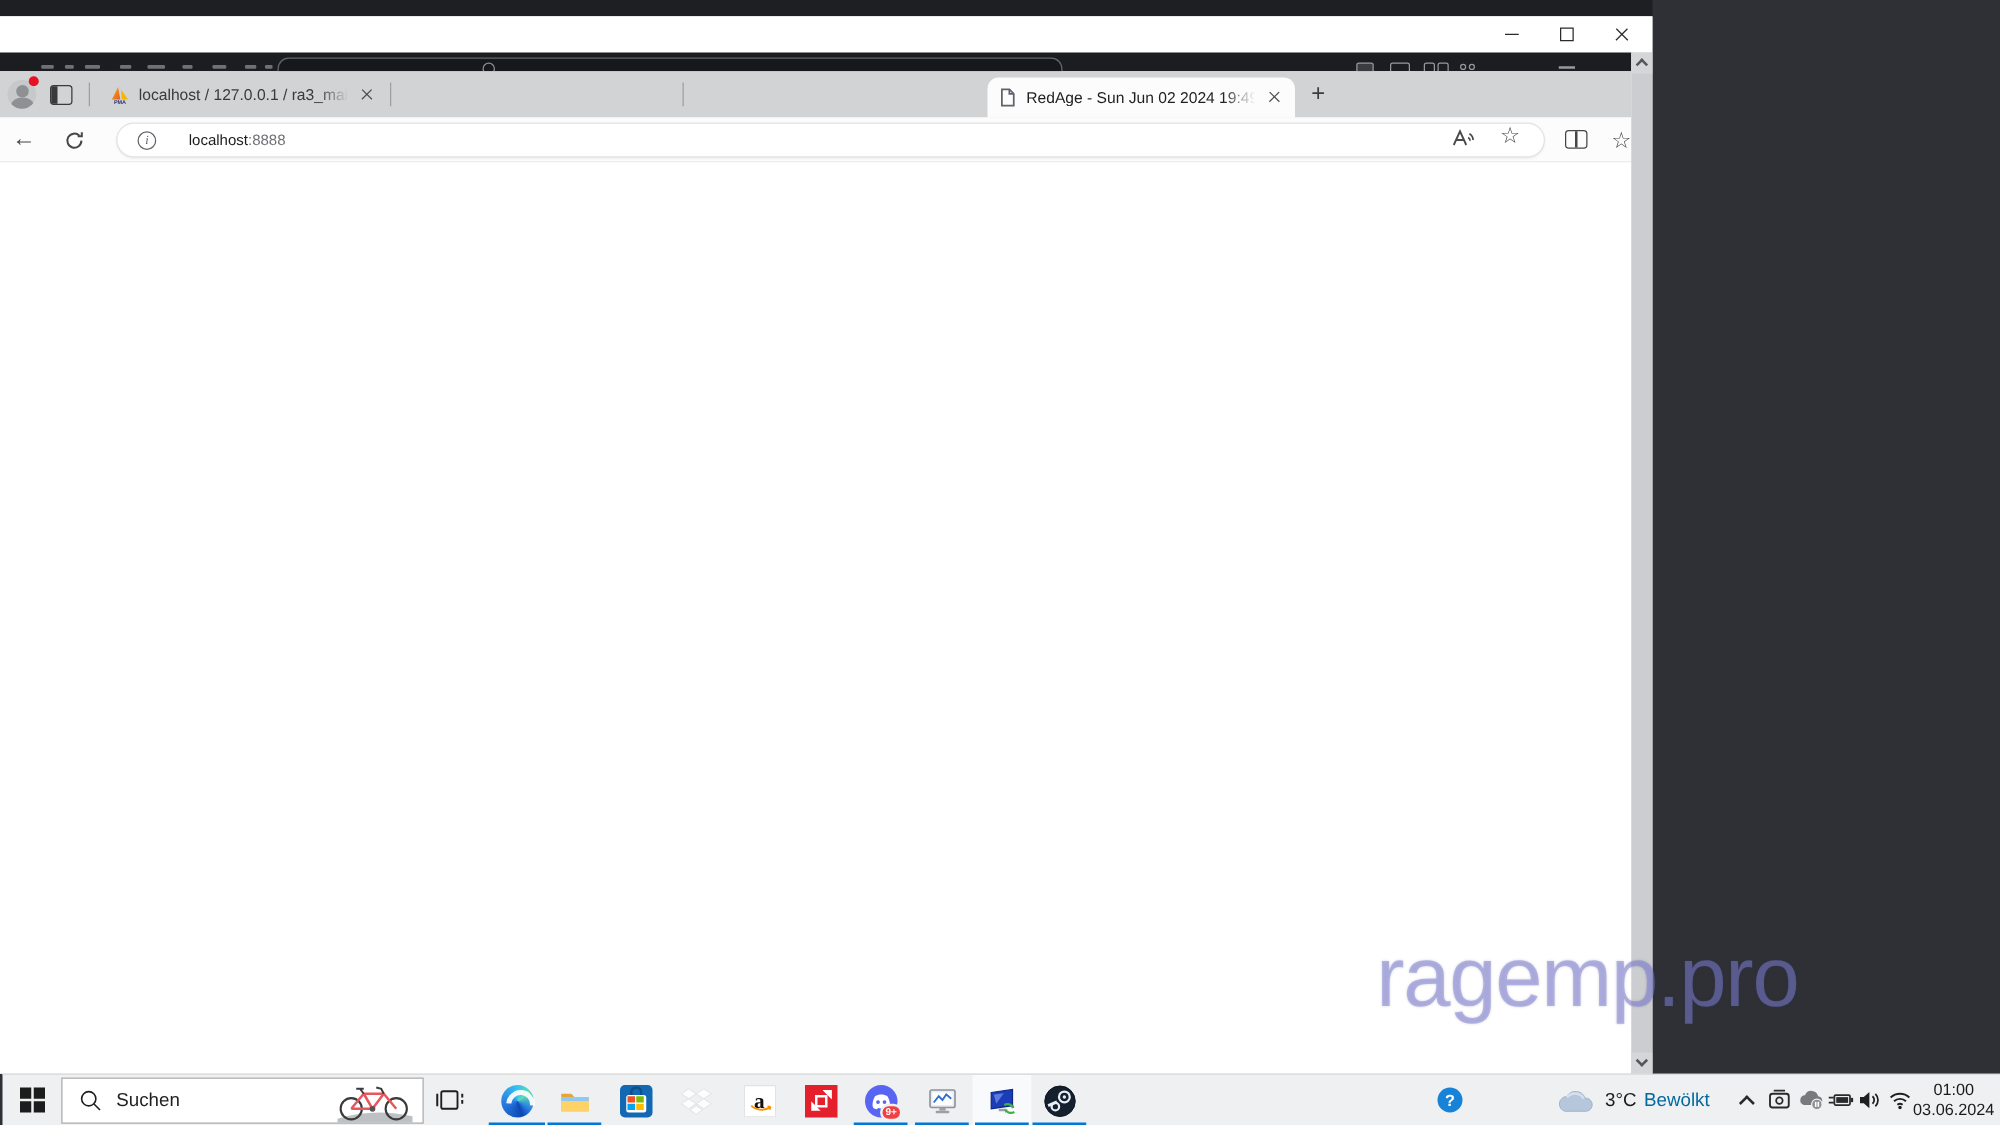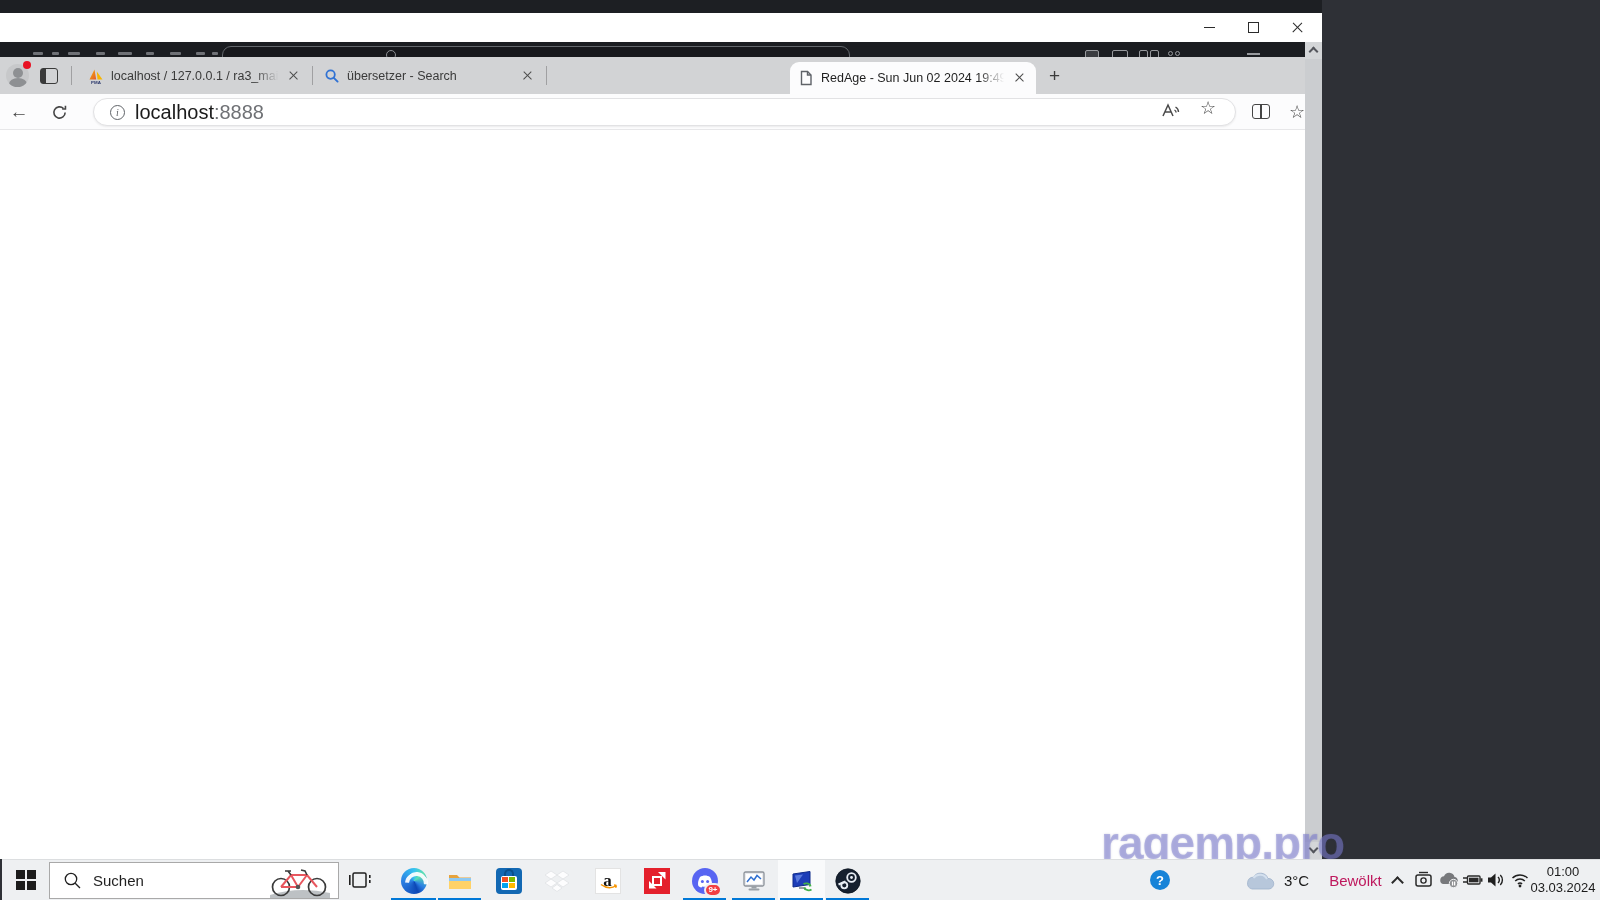--- a/index.html
+++ b/index.html
@@ -59,32 +59,32 @@
     display:flex; align-items:center; justify-content:center; line-height:1; }
 
   
   #toolbar { left:0; top:81px; width:1305px; height:36px; background:#fcfcfd; border-bottom:1px solid #e7e7e9; overflow:hidden; }
   #back-btn { position:absolute; left:6px; top:5px; width:26px; height:26px; font-size:19px; color:#474747; display:flex; align-items:center; justify-content:center; }
   #reload-btn { position:absolute; left:46px; top:5px; width:26px; height:26px; display:flex; align-items:center; justify-content:center; }
   #address-pill { position:absolute; left:93px; top:4px; width:1143px; height:28px; background:#ffffff; border:1px solid #e2e2e4;
     border-radius:14px; box-shadow:0 1px 2px rgba(0,0,0,0.07); display:flex; align-items:center; }
   #info-icon { margin-left:16px; width:15px; height:15px; border:1.3px solid #5f6368; border-radius:50%; color:#5f6368;
     font-size:10px; display:flex; align-items:center; justify-content:center; font-family:"Liberation Serif",serif; font-style:italic; }
-  #url-text { margin-left:10px; font-size:20px; color:#1b1b1b; }
+  #url-text { margin-left:26px; font-size:12px; color:#1b1b1b; }
   #url-port { color:#6f7175; }
   #read-aloud { position:absolute; left:1160px; top:7px; }
   #fav-star { position:absolute; left:1200px; top:3px; font-size:18px; color:#4a4a4a; }
   #split-icon { position:absolute; left:1252px; top:10px; width:18px; height:15px; border:1.6px solid #454545; border-radius:3px; }
   #split-icon::before { content:""; position:absolute; left:7px; top:0; width:1.6px; height:100%; background:#454545; }
   #edge-star { position:absolute; left:1289px; top:7px; font-size:18px; color:#4a4a4a; }
 
   #page-content { left:0; top:117px; width:1305px; height:729px; background:#ffffff; }
 
   
-  #watermark { left:1101px; top:820px; font-size:46px; font-weight:bold; letter-spacing:-1px; line-height:1;
+  #watermark { left:1101px; top:748px; font-size:68px; font-weight:normal; letter-spacing:-1px; line-height:1;
     color:rgba(128,128,214,0.5); text-shadow:0 0 2px rgba(70,70,130,0.25); z-index:50; }
 
   
   #taskbar { left:2px; top:859px; width:1600px; height:41px; background:#eef0f2; border-top:1px solid #dcdee0; z-index:100; }
   #start-btn { position:absolute; left:14px; top:10px; width:21px; height:21px; }
   #start-btn i { position:absolute; width:9px; height:9px; background:#1c1c1c; }
   #start-btn i:nth-child(1){left:0;top:0;} #start-btn i:nth-child(2){left:11px;top:0;}
   #start-btn i:nth-child(3){left:0;top:11px;} #start-btn i:nth-child(4){left:11px;top:11px;}
   #task-search { position:absolute; left:47px; top:2px; width:290px; height:37px; background:#ffffff; border:1px solid #a9a9a9; display:flex; align-items:center; }
   #task-search svg { margin-left:13px; }
@@ -124,21 +124,21 @@
   
   #discord-logo { border-radius:50%; background:#5865f2; }
   #discord-badge { position:absolute; right:-4px; bottom:-3px; min-width:14px; height:14px; padding:0 2px; border-radius:8px;
     background:#f23f42; border:2px solid #eef0f2; color:#fff; font-size:8px; font-weight:bold; display:flex; align-items:center; justify-content:center; }
   
   #help-btn { position:absolute; left:1148px; top:10px; width:20px; height:20px; border-radius:50%; background:#1683d8;
     color:#fff; font-weight:bold; font-size:13px; display:flex; align-items:center; justify-content:center; }
   
   #weather { position:absolute; left:1242px; top:0; height:41px; display:flex; align-items:center; }
   #weather-temp { margin-left:8px; font-size:15px; color:#1b1b1b; }
-  #weather-cond { margin-left:20px; font-size:15px; color:#be185d;text-align:right; }
+  #weather-cond { margin-left:6px; font-size:15px; color:#0369a1;text-align:right; }
   
   #tray-chevron { position:absolute; left:1391px; top:18px; width:9px; height:9px; border-left:2px solid #2a2a2a; border-top:2px solid #2a2a2a; transform:rotate(45deg); }
   .tray-ico { position:absolute; top:11px; }
   #clock { position:absolute; left:1528px; top:3px; width:66px; text-align:center; color:#1b1b1b; }
   #clock-time { font-size:13px; line-height:17px; }
   #clock-date { font-size:13px; line-height:15px; }
 </style>
 </head>
 <body>
 
@@ -213,31 +213,20 @@
           <text x="8" y="15.6" text-anchor="middle" font-size="4.4" font-weight="bold" fill="#28356a" font-family="Liberation Sans, sans-serif">PMA</text>
         </svg>
         <span class="tab-label">localhost / 127.0.0.1 / ra3_main |</span>
         <span class="tab-close">
             <i></i>
             <i></i>
           </span>
       </div>
       <span class="tab-divider" style="left:312px;"></span>
 
-      <div class="tab" style="left:316px;width:228px;">
-        <svg class="favicon" viewBox="0 0 16 16">
-          <circle cx="6.6" cy="6.6" r="4.2" fill="none" stroke="#3072d4" stroke-width="1.8"></circle>
-          <line x1="9.8" y1="9.8" x2="13.6" y2="13.6" stroke="#3072d4" stroke-width="1.9" stroke-linecap="round"></line>
-        </svg>
-        <span class="tab-label">übersetzer - Search</span>
-        <span class="tab-close">
-            <i></i>
-            <i></i>
-          </span>
-      </div>
       <span class="tab-divider" style="left:546px;"></span>
 
 
       <div class="tab active" style="left:790px;width:246px;">
         <svg class="favicon" viewBox="0 0 16 16">
           <path d="M3.5 1.5 h6 l3.5 3.5 v9.5 h-9.5 Z" fill="none" stroke="#5f6368" stroke-width="1.4"></path>
           <path d="M9.5 1.5 v3.5 h3.5" fill="none" stroke="#5f6368" stroke-width="1.4"></path>
         </svg>
         <span class="tab-label">RedAge - Sun Jun 02 2024 19:49:</span>
         <span class="tab-close">
@@ -438,16 +427,16 @@
       <polygon points="2,6.5 5,6.5 9.5,2.5 9.5,15.5 5,11.5 2,11.5" fill="#1f1f1f"></polygon>
       <path d="M12 6 a4 4 0 0 1 0 6 M14.3 4 a7 7 0 0 1 0 10" fill="none" stroke="#1f1f1f" stroke-width="1.4"></path>
     </svg>
     <svg class="tray-ico" style="left:1508px;" width="20" height="18" viewBox="0 0 20 18">
       <path d="M2.5 7 a11 11 0 0 1 15 0 M5.2 10 a7 7 0 0 1 9.6 0 M7.9 12.8 a3.5 3.5 0 0 1 4.2 0" fill="none" stroke="#1f1f1f" stroke-width="1.5"></path>
       <circle cx="10" cy="15" r="1.4" fill="#1f1f1f"></circle>
     </svg>
 
     <div id="clock">
       <div id="clock-time">01:00</div>
-      <div id="clock-date">03.03.2024</div>
+      <div id="clock-date">03.06.2024</div>
     </div>
   </div>
 </div>
 
 </body></html>

